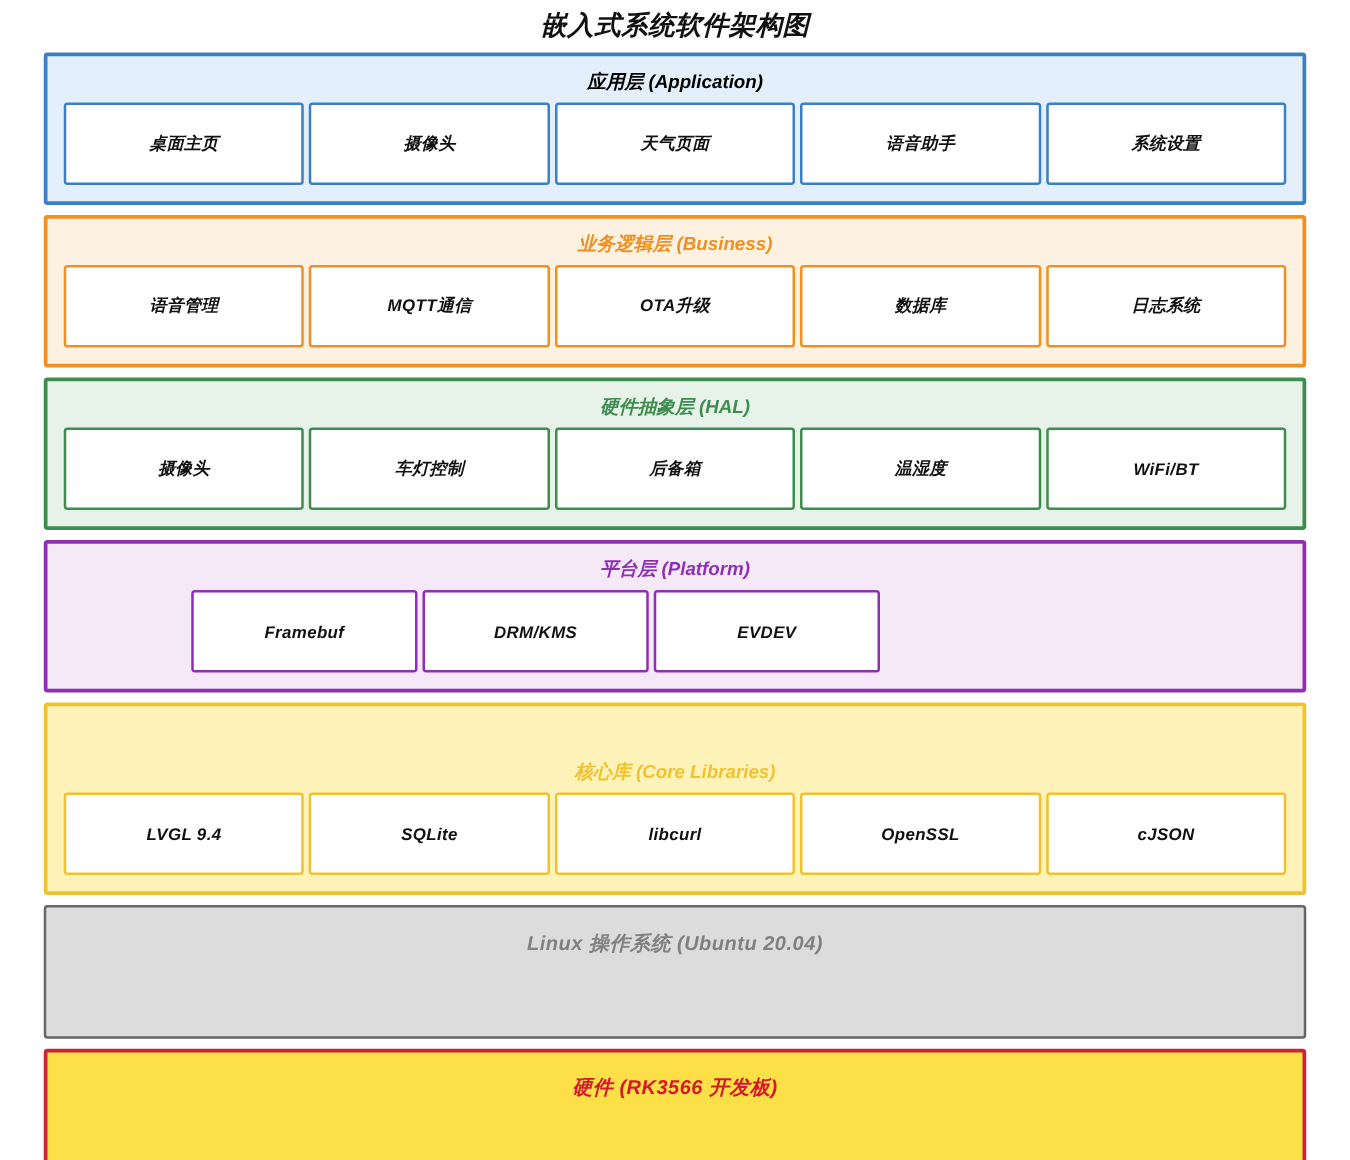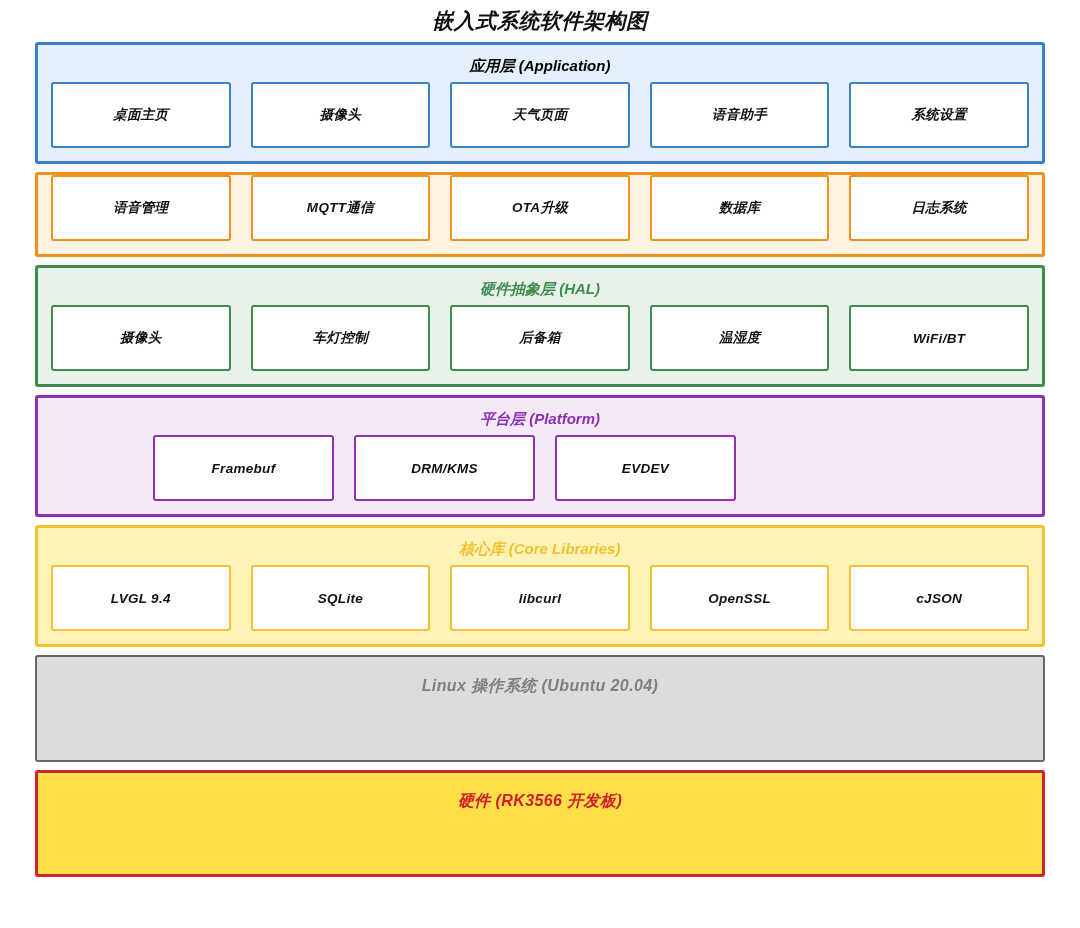--- a/index.html
+++ b/index.html
@@ -49,21 +49,21 @@
   .layer-title {
     text-align: center;
     font-size: 15px;
     font-weight: bold;
     padding-top: 11px;
     padding-bottom: 6px;
     line-height: 20px;
   }
   .modules {
     display: flex;
-    gap: 20px;
+    gap: 4px;
     padding: 0 13px 13px 13px;
   }
   .modules.centered {
     justify-content: flex-start;
     padding-left: 115px;
     padding-right: 13px;
   }
   .module {
     box-sizing: border-box;
     flex: 1 1 0;
@@ -94,21 +94,21 @@
   
   .layer-hal { background: #e7f3e9; border-color: #3f8c4f; }
   .layer-hal .layer-title { color: #3f8c4f; }
   .layer-hal .module { border-color: #3f8c4f; }
   
   .layer-plat { background: #f5e9f7; border-color: #8e2fb5; }
   .layer-plat .layer-title { color: #8e2fb5; }
   .layer-plat .module { border-color: #8e2fb5; }
   
   .layer-core { background: #fdf3b8; border-color: #f0c230; }
-  .layer-core .layer-title { color: #f0c230; }
+  .layer-core .layer-title { color: #f0c230; margin-top: 32px; }
   .layer-core .module { border-color: #f0c230; }
   
   .layer-simple {
     display: flex;
     align-items: center;
     justify-content: center;
   }
   .layer-os {
     background: #dcdcdc;
     border-color: #666666;
@@ -152,20 +152,21 @@
       <div class="modules">
         <div class="module">桌面主页</div>
         <div class="module">摄像头</div>
         <div class="module">天气页面</div>
         <div class="module">语音助手</div>
         <div class="module">系统设置</div>
       </div>
     </div>
 
     <div class="layer layer-biz">
+      <div class="layer-title">业务逻辑层 (Business)</div>
       <div class="modules">
         <div class="module">语音管理</div>
         <div class="module">MQTT通信</div>
         <div class="module">OTA升级</div>
         <div class="module">数据库</div>
         <div class="module">日志系统</div>
       </div>
     </div>
 
     <div class="layer layer-hal">

